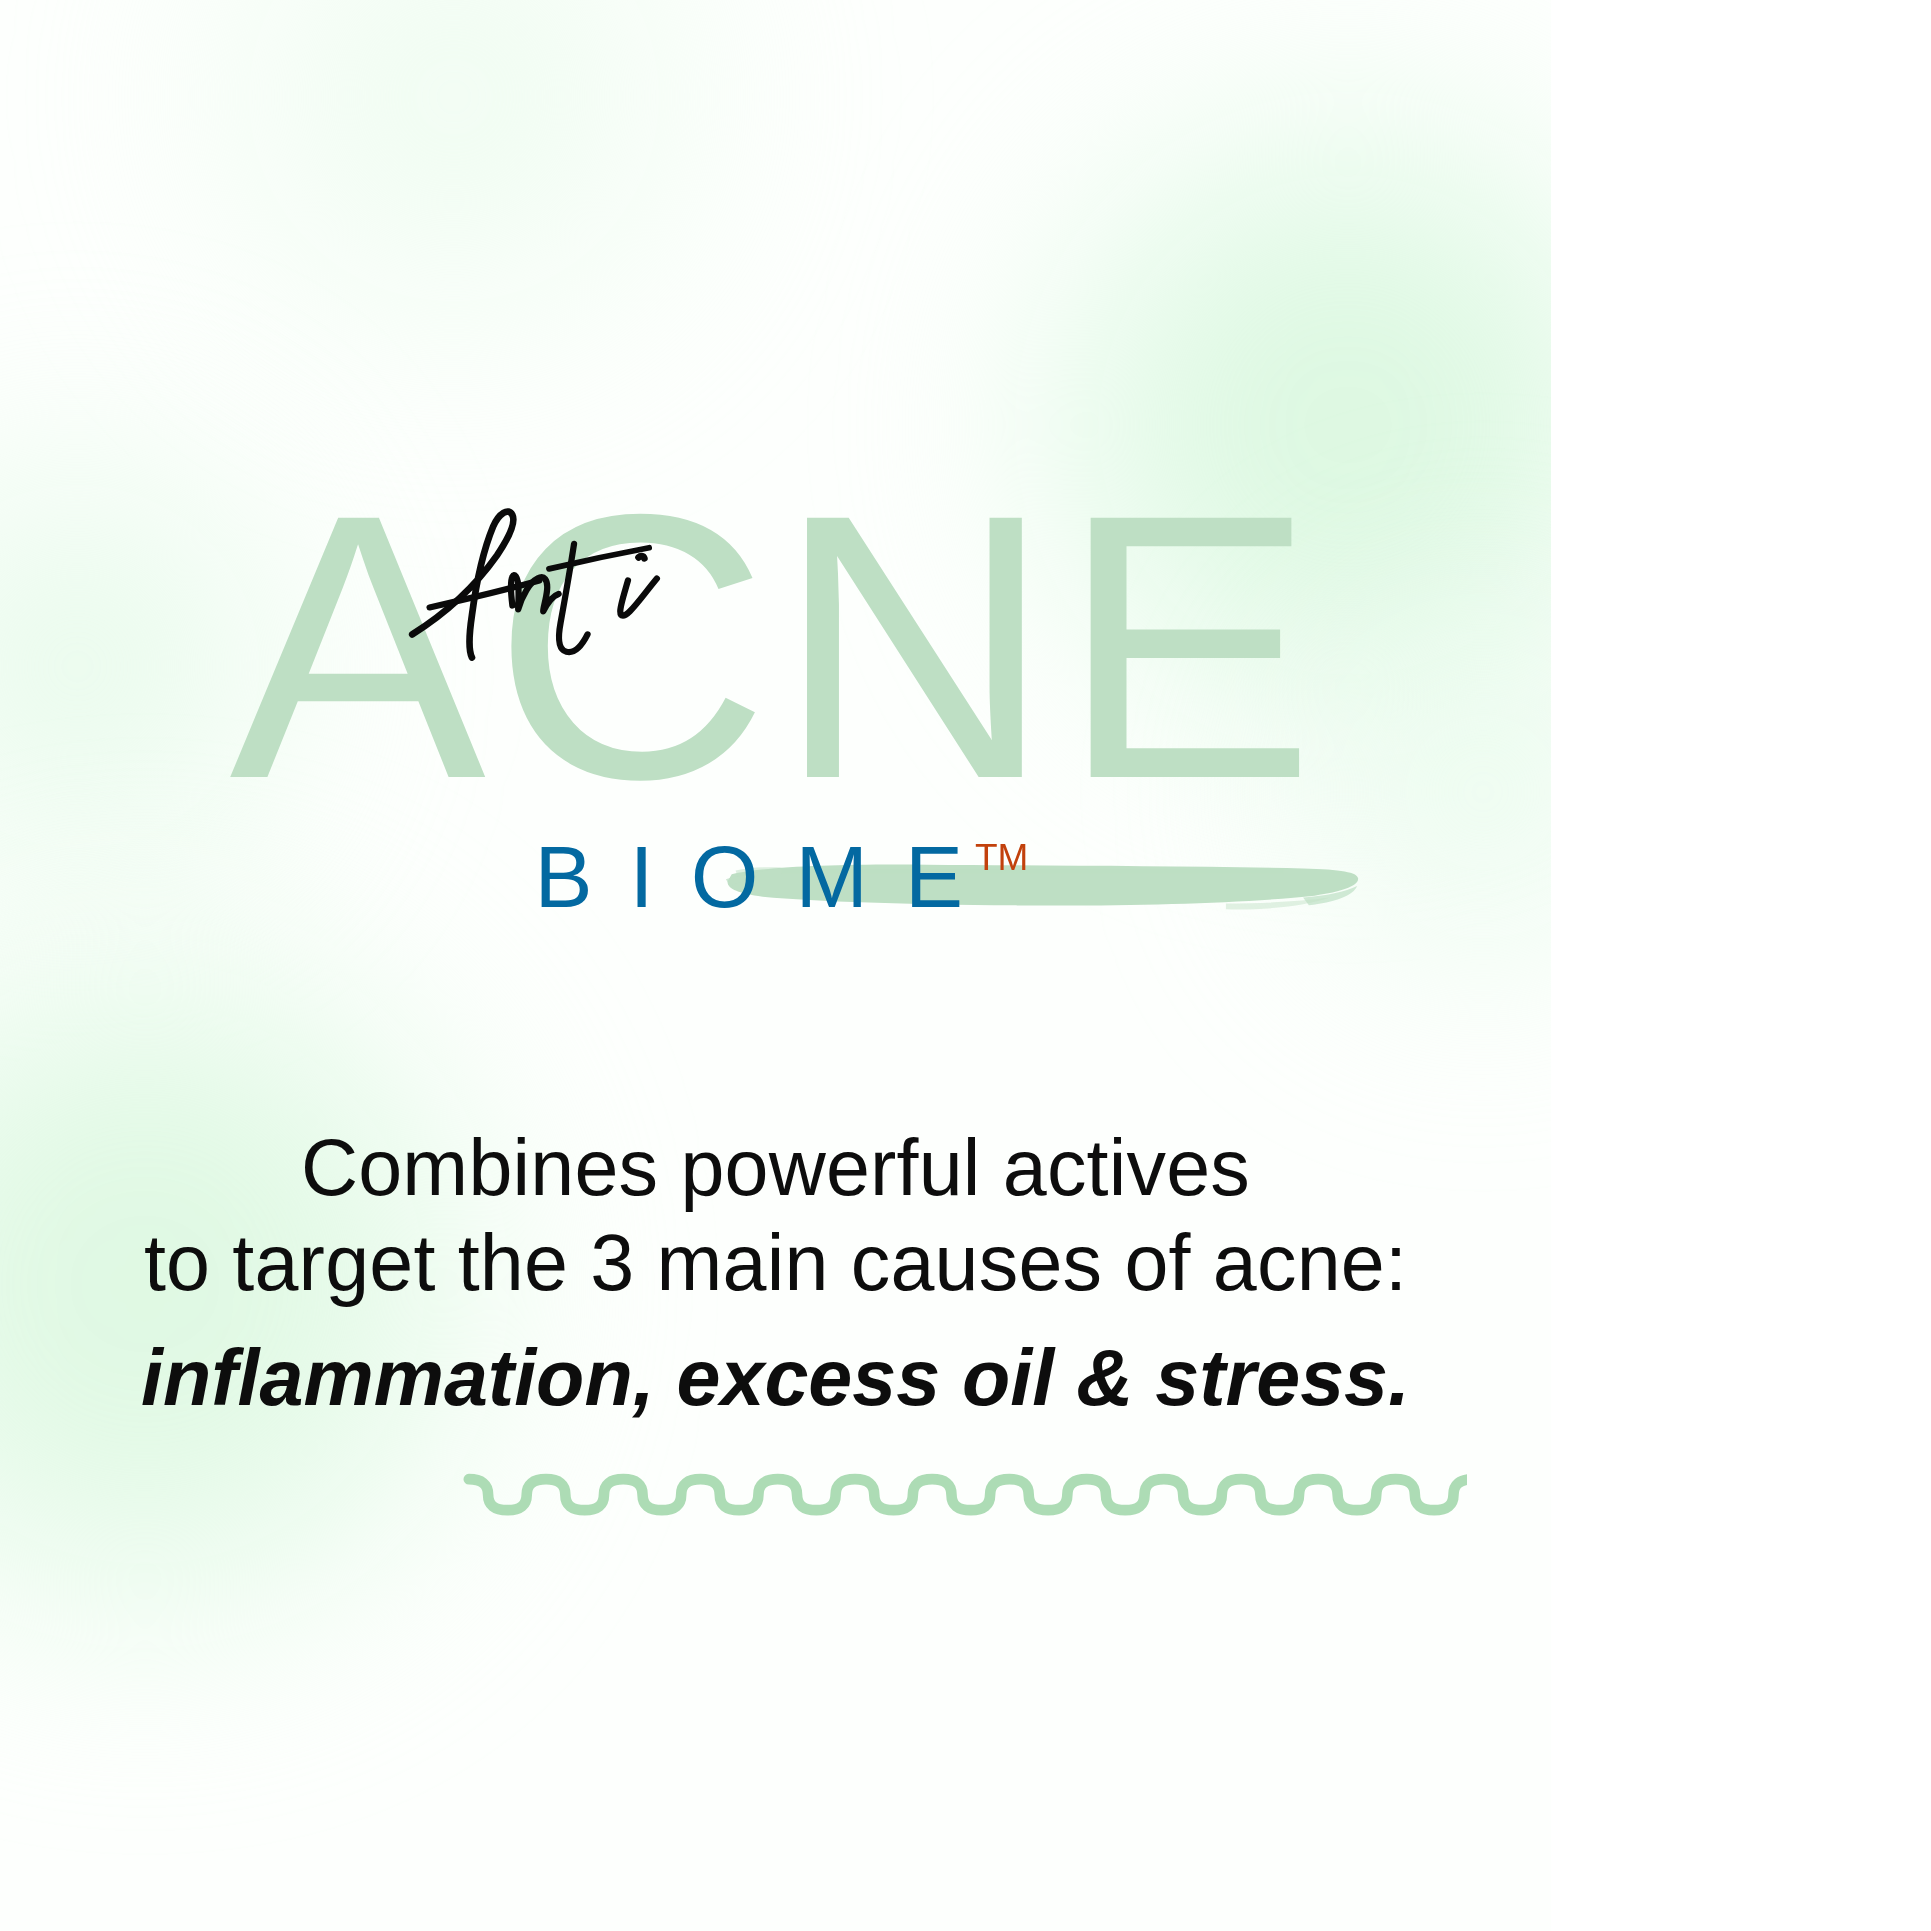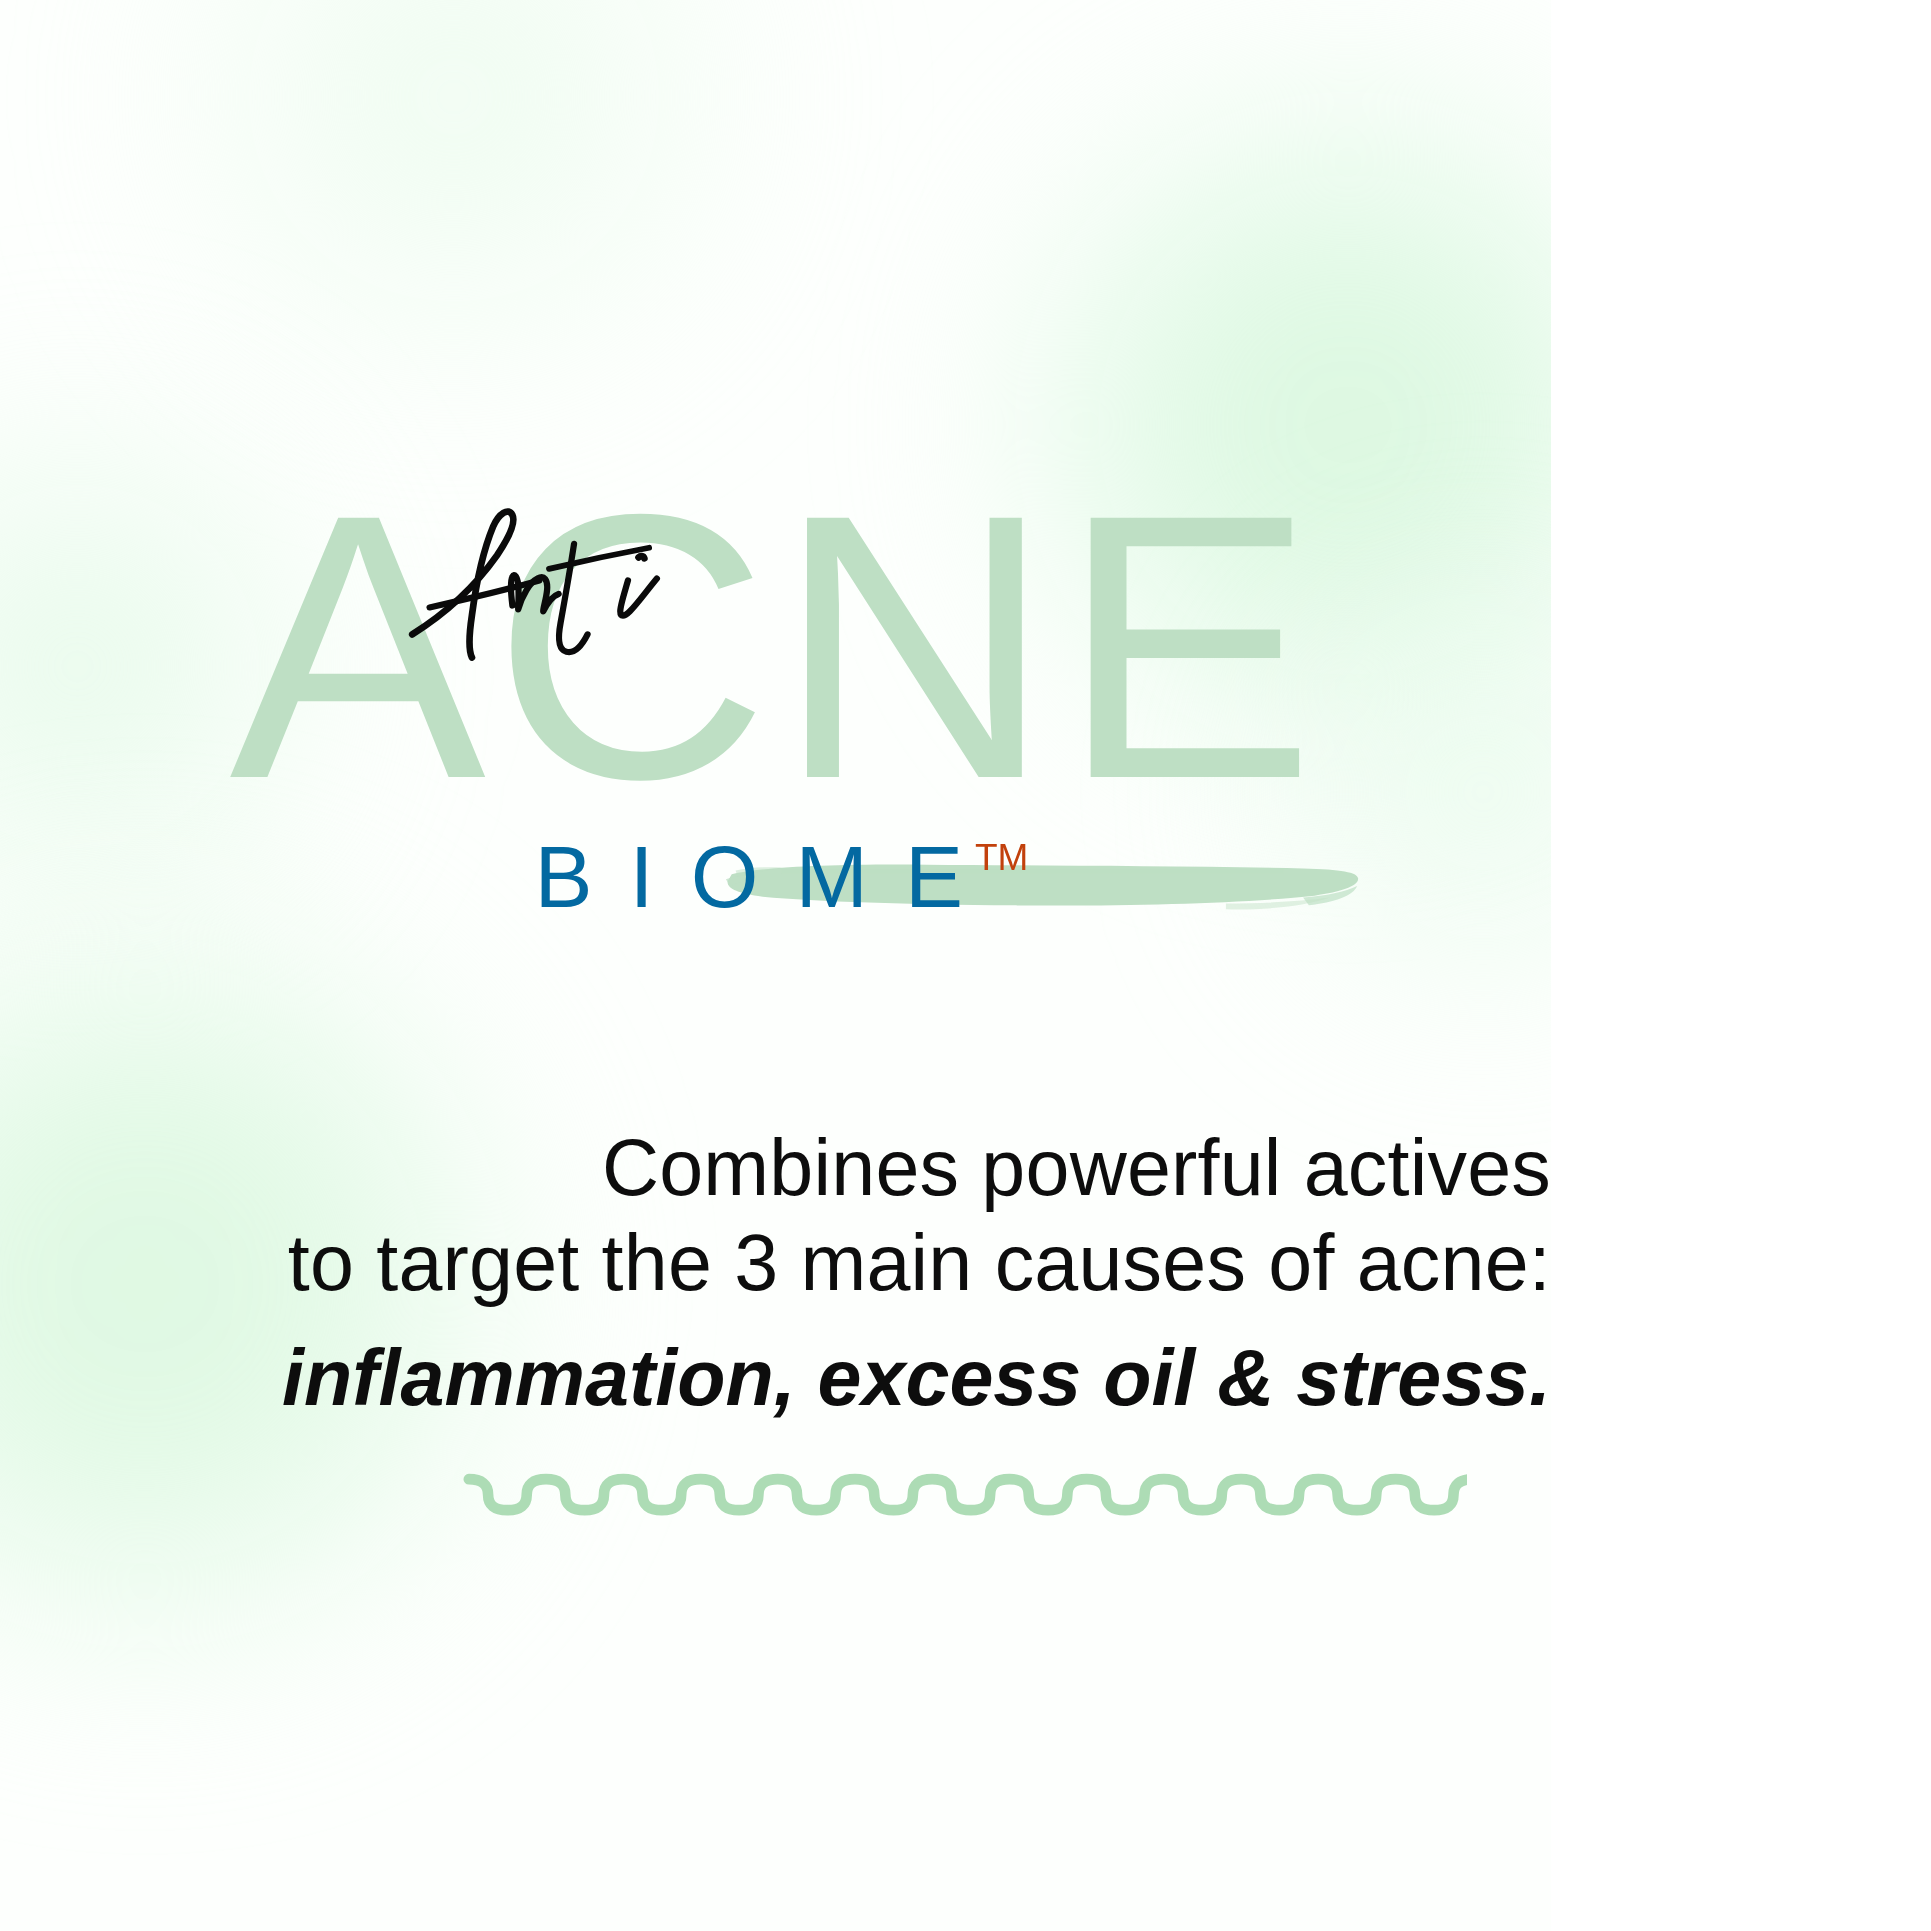--- a/index.html
+++ b/index.html
@@ -137,21 +137,21 @@
     position: relative;
     top: -37px;
     left: -25px;
   }
 
   
   #copy-block {
     position: absolute;
     left: 0; right: 0;
     top: 1120px;
-    text-align: right;
+    text-align: center;
   }
   .copy-line {
     font-family: "Liberation Sans Narrow", "Liberation Sans", sans-serif;
     font-size: 79px;
     line-height: 95px;
     font-weight: 400;
     color: #0d0d0d;
     letter-spacing: 0.2px;
   }
   .copy-line.emph {

